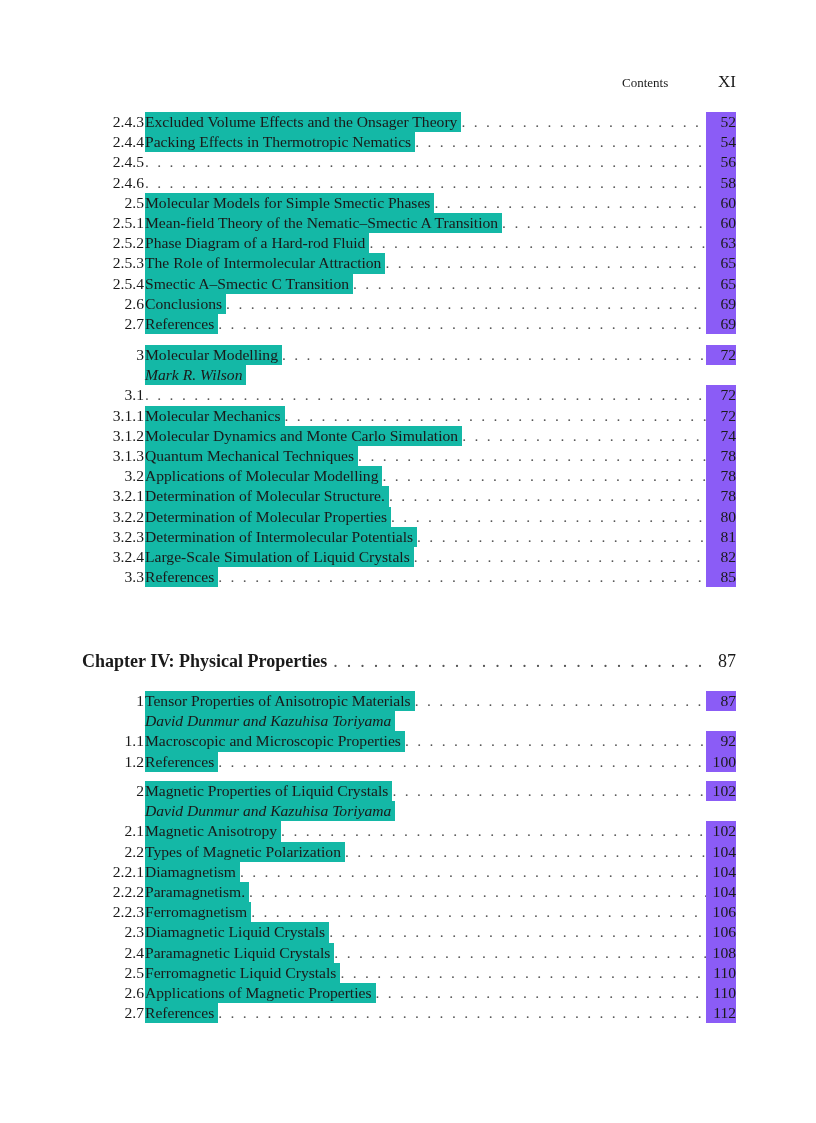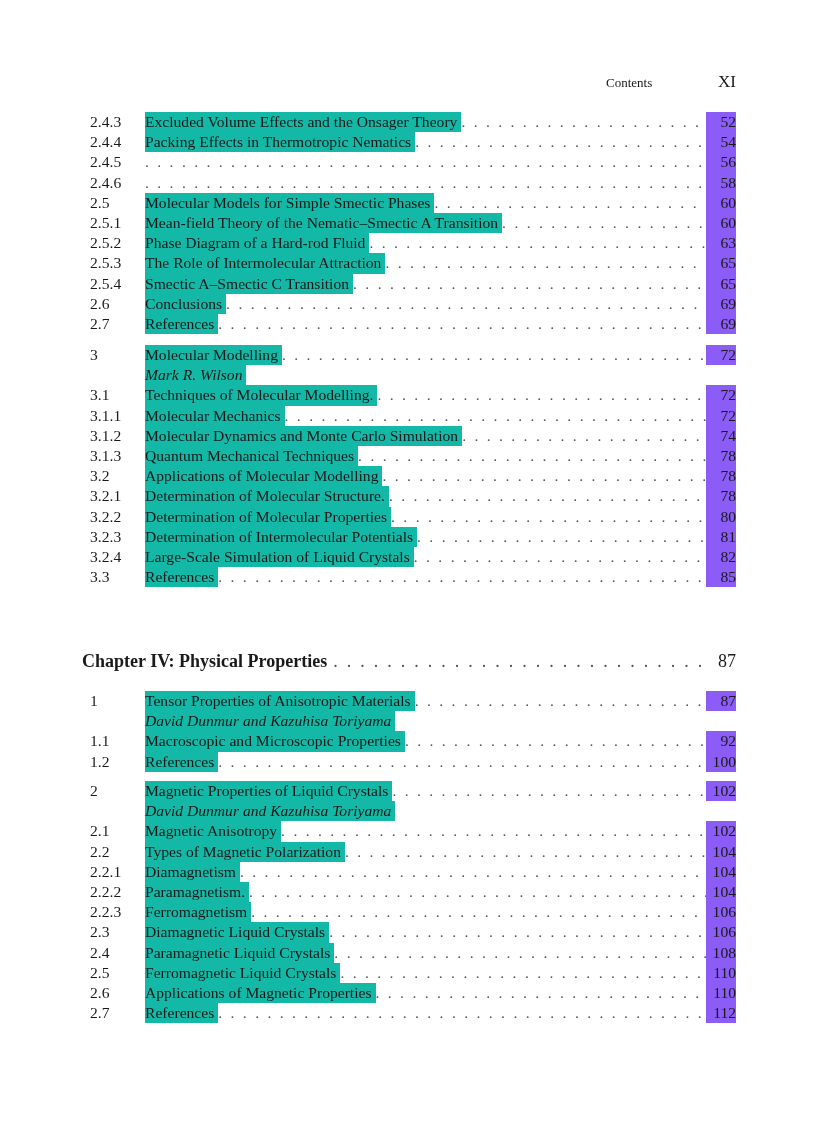--- a/index.html
+++ b/index.html
@@ -1,23 +1,23 @@
 <!DOCTYPE html>
 <html><head>
 <meta charset="utf-8">
 <style>
   html, body { margin:0; padding:0; background:#ffffff; }
   body { width:816px; height:1123px; position:relative; overflow:hidden;
          font-family:"Liberation Serif","DejaVu Serif",serif; color:#1a1a1a; }
   .header { position:absolute; top:72px; left:0; width:816px; height:22px; }
-  .header .running { position:absolute; left:606px; top:3px; font-size:13px; }
+  .header .running { position:absolute; left:622px; top:3px; font-size:13px; }
   .header .folio { position:absolute; left:700px; top:0; font-size:17px; width:36px; text-align:right; }
   .block { position:absolute; left:82px; width:654px; }
   .row { position:relative; height:20.2px; line-height:20.2px; font-size:15.6px; white-space:nowrap; }
-  .row .num { position:absolute; left:8px; width:62px; }
+  .row .num { position:absolute; left:0; width:62px;text-align:right; }
   .row .body { position:absolute; left:63px; right:0; display:flex; }
   .row .title { flex:0 0 auto; padding-right:4px; background:#14b8a6; }
   .row .leader { flex:1 1 auto; overflow:hidden; color:#555; letter-spacing:4.6px; }
   .row .leader::before { content:". . . . . . . . . . . . . . . . . . . . . . . . . . . . . . . . . . . . . . . . . . . . . . . . . . . . . . . . . . . . . . . . . . . . . . . . . . . . . . . ."; letter-spacing:0; word-spacing:4.5px; }
   .row .page { flex:0 0 auto; min-width:26px; text-align:right; padding-left:4px; background:#8b5cf6; }
   .row.author .body { font-style:italic;text-align:right; }
   .chapter { position:relative; height:22px; line-height:22px; font-size:18px; display:flex; white-space:nowrap; }
   .chapter .title { font-weight:bold; padding-right:6px; }
   .chapter .leader { flex:1 1 auto; overflow:hidden; color:#555; }
   .chapter .leader::before { content:". . . . . . . . . . . . . . . . . . . . . . . . . . . . . . . . . . . . . . . . . . . . . . . . . . . . . . . . . . . . . ."; word-spacing:4.5px; }
@@ -131,21 +131,20 @@
   </div>
   <div class="row author">
     <span class="body">
         <span class="title">Mark R. Wilson</span>
       </span>
   </div>
   <div id="secB">
       <div class="row">
         <span class="num">3.1</span>
         <span class="body">
-          <span class="title">Techniques of Molecular Modelling.</span>
           <span class="leader"></span>
           <span class="page">72</span>
         </span>
       </div>
       <div class="row">
         <span class="num">3.1.1</span>
         <span class="body">
           <span class="title">Molecular Mechanics</span>
           <span class="leader"></span>
           <span class="page">72</span>

